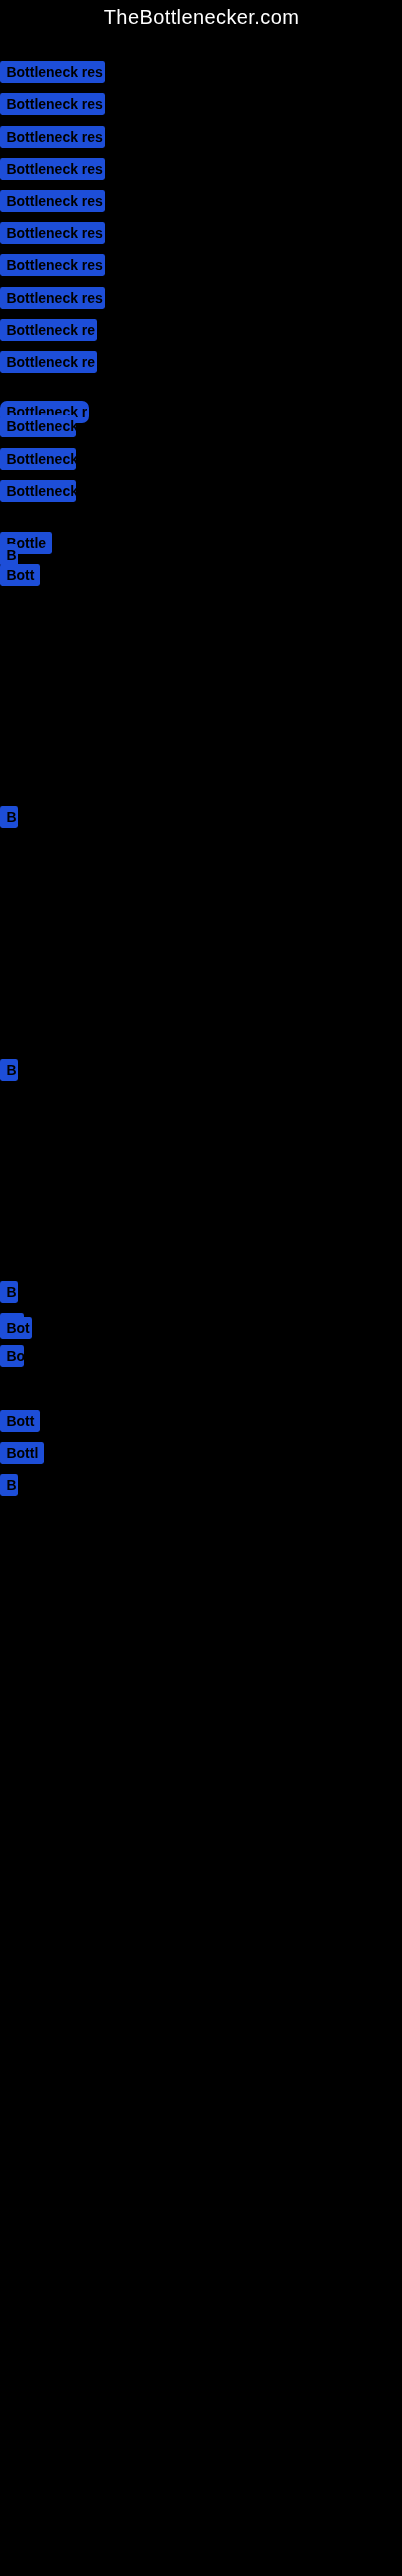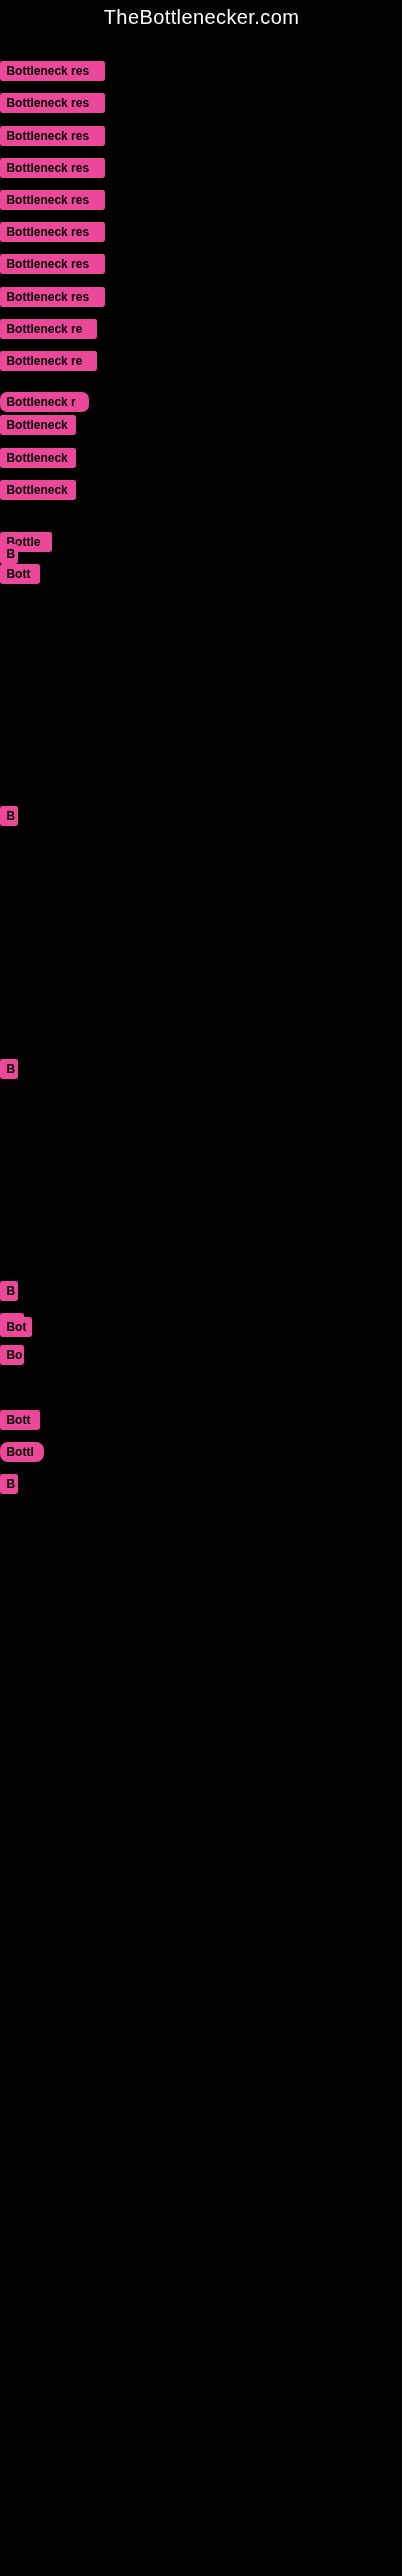--- a/index.html
+++ b/index.html
@@ -12,23 +12,23 @@
     }
     .site-title {
       text-align: center;
       color: #fff;
       font-size: 20px;
       padding: 6.4px 0 3.2px 0;
       letter-spacing: 0.4px;
     }
     .btn {
       display: inline-block;
-      background: #ec4899;
+      background: #1d4ed8;
       color: #000;
-      font-size: 12px;
+      font-size: 14px;
       font-weight: bold;
       padding: 3.2px 6.4px;
       border-radius: 2.4px;
       white-space: nowrap;
       cursor: pointer;
       position: absolute;
       left: 0;
     }
   </style>
 </head>
@@ -40,30 +40,30 @@
 <div class="btn" style="top: 28px; width: 105px;">Bottleneck res</div>
     <div class="btn" style="top: 60px; width: 105px;">Bottleneck res</div>
     <div class="btn" style="top: 93px; width: 105px;">Bottleneck res</div>
     <div class="btn" style="top: 125px; width: 105px;">Bottleneck res</div>
     <div class="btn" style="top: 157px; width: 105px;">Bottleneck res</div>
     <div class="btn" style="top: 189px; width: 105px;">Bottleneck res</div>
     <div class="btn" style="top: 221px; width: 105px;">Bottleneck res</div>
     <div class="btn" style="top: 254px; width: 105px;">Bottleneck res</div>
     <div class="btn" style="top: 286px; width: 97px;">Bottleneck re</div>
     <div class="btn" style="top: 318px; width: 97px;">Bottleneck re</div>
-    <div class="btn" style="top: 359px; width: 89px; border-radius: 7px;">Bottleneck r</div>
+    <div class="btn" style="top: 368px; width: 89px; border-radius: 7px;">Bottleneck r</div>
     <div class="btn" style="top: 382px; width: 76px;">Bottleneck</div>
     <div class="btn" style="top: 415px; width: 76px;">Bottleneck</div>
     <div class="btn" style="top: 447px; width: 76px;">Bottleneck</div>
     <div class="btn" style="top: 499px; width: 52px;">Bottle</div>
     <div class="btn" style="top: 511px; width: 17.7px;">B</div>
     <div class="btn" style="top: 531px; width: 40px;">Bott</div>
     <div class="btn" style="top: 773px; width: 17.7px;">B</div>
     <div class="btn" style="top: 1026px; width: 17.7px;">B</div>
     <div class="btn" style="top: 1248px; width: 17.7px;">B</div>
     <div class="btn" style="top: 1280px; width: 24px;">Bo</div>
     <div class="btn" style="top: 1312px; width: 24px;">Bo</div>
     <div class="btn" style="top: 1284px; width: 32px;">Bot</div>
     <div class="btn" style="top: 1377px; width: 40px;">Bott</div>
-    <div class="btn" style="top: 1409px; width: 44px; border-radius: 8px;">Bottl</div>
+    <div class="btn" style="top: 1409px; width: 44px;">Bottl</div>
     <div class="btn" style="top: 1441px; width: 17.7px;">B</div>
   </div>
 
 
 </body></html>

